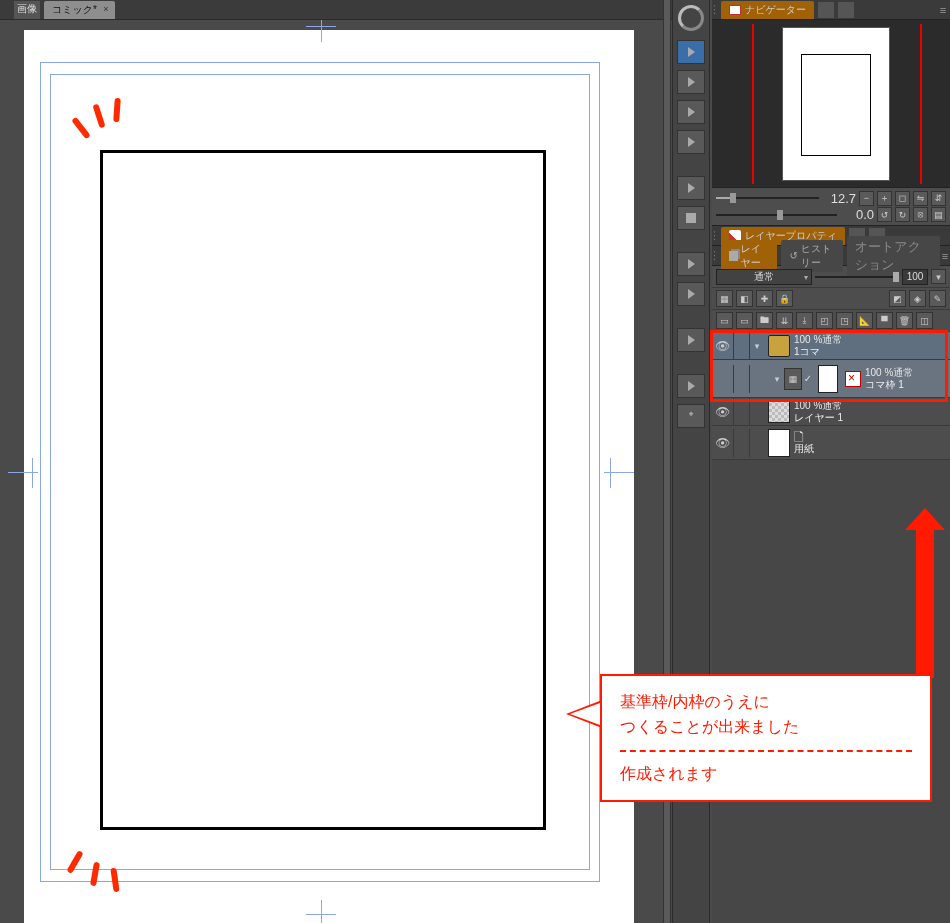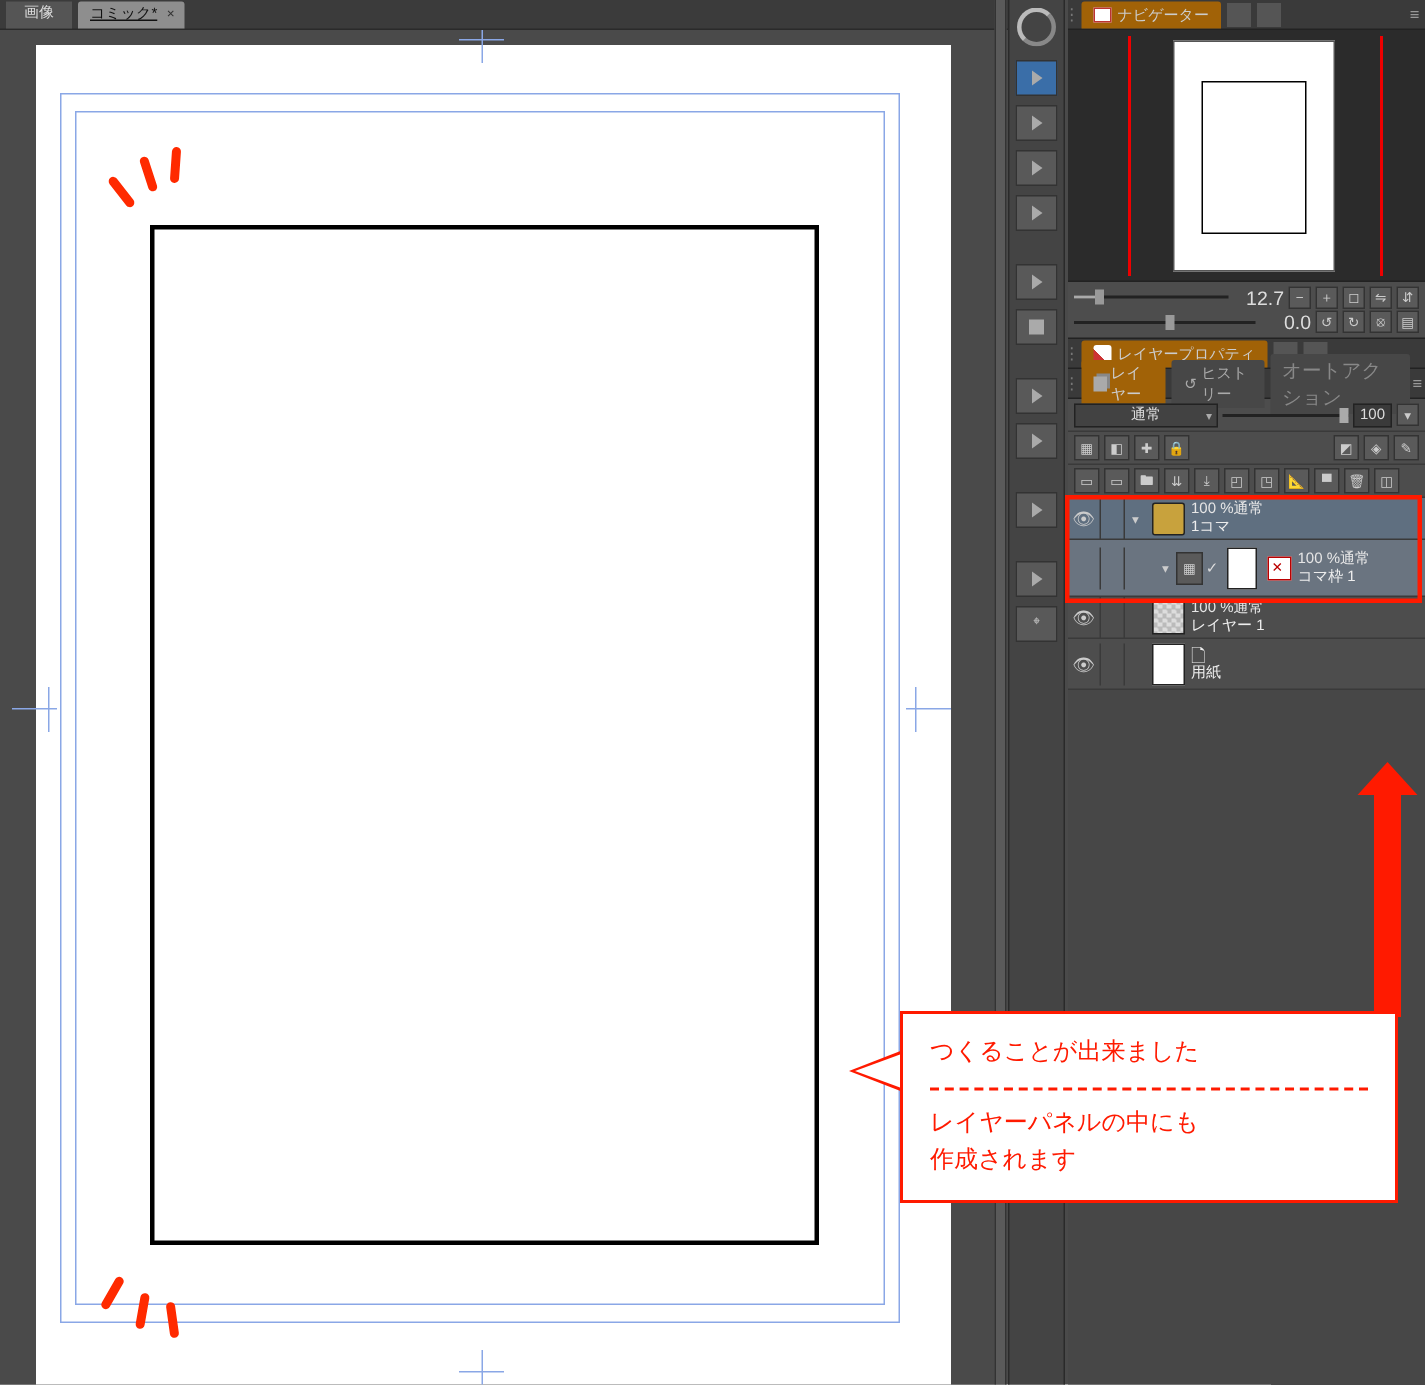--- a/index.html
+++ b/index.html
@@ -12,28 +12,28 @@
     position: relative;
   }
 
   
   .tab-bar {
     position: absolute; left: 0; top: 0; width: 695px; height: 20px;
     background: #3b3b3b; display: flex; align-items: center;
     border-bottom: 1px solid #2a2a2a;
   }
   .tab-bar .icon-btn {
-    width: 44px; height: 18px; margin-left: 4px;
+    width: 26px; height: 18px; margin-left: 14px;
     background: #555; display: inline-block;
   }
   .tab {
     height: 18px; background: #8e8e8e; color: #111;
     padding: 2px 18px 2px 8px; position: relative; margin-left: 4px;
     border-radius: 2px 2px 0 0;
-    font-size: 10px; line-height: 14px; text-decoration: underline;
+    font-size: 10px; line-height: 14px;
   }
   .tab .close {
     position: absolute; right: 4px; top: 3px; width: 10px; height: 10px;
     color: #333; font-size: 9px; line-height: 10px; text-align: center;
   }
   .tab-bar .right-grip {
     position: absolute; right: 4px; top: 3px; width: 10px; height: 12px;
     color: #999; font-size: 9px;
   }
 
@@ -494,17 +494,17 @@
       <div class="red-box-a" style="left:-2px; top:-2px; width:238px; height:72px"></div>
     </div>
   </div>
 </div>
 
 <div class="big-arrow" style="left:916px; top:530px; height:148px"></div>
 
 <div class="callout-tail" style="left:566px; top:700px"></div>
 
 <div class="callout" style="left:600px; top:674px; width:332px">
+  <div>基準枠/内枠のうえに</div>
   <div>つくることが出来ました</div>
   <hr>
-  <div>レイヤーパネルの中にも</div>
   <div>作成されます</div>
 </div>
 
 </body></html>

